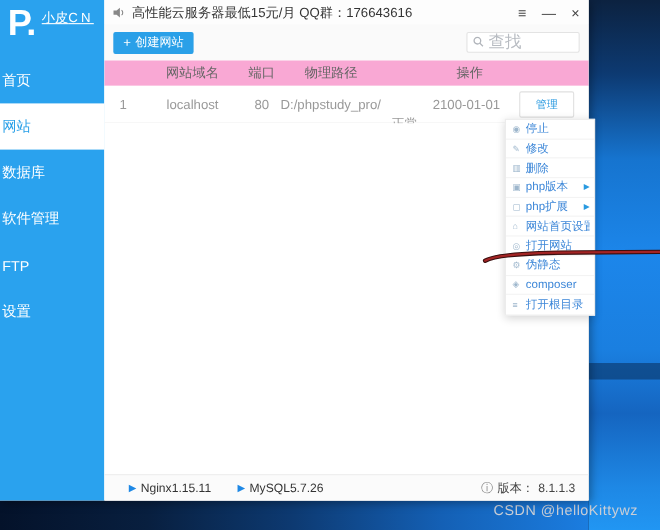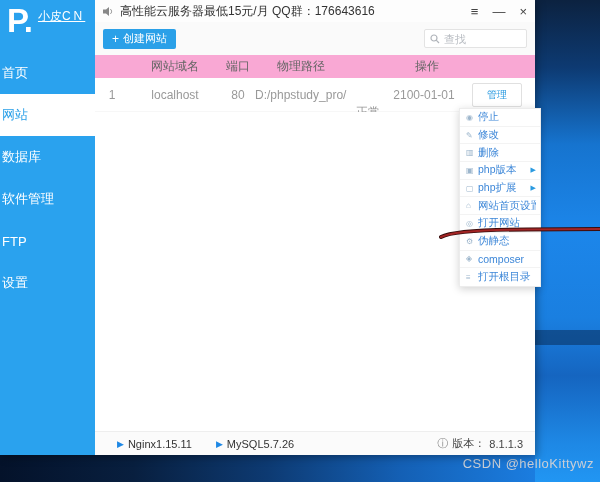--- a/index.html
+++ b/index.html
@@ -5,21 +5,21 @@
   * { margin:0; padding:0; box-sizing:border-box; }
   body { font-family:"Liberation Sans","DejaVu Sans",sans-serif; }
   .screen { position:relative; width:600px; height:482px; overflow:hidden; background:#0d2342; }
 
   
   .desktop-right { position:absolute; left:535px; top:0; width:65px; height:482px;
     background:linear-gradient(180deg,#0c2240 0%,#0d3a72 14%,#1674cf 30%,#1c86ea 48%,#1a7fe0 66%,#1565c0 78%,#1e88e5 92%,#2196f3 100%); }
   .desktop-band { position:absolute; left:535px; top:330px; width:65px; height:15px; background:rgba(10,45,90,0.55); }
   .desktop-bottom { position:absolute; left:0; top:455px; width:535px; height:27px;
     background:linear-gradient(90deg,#04122a 0%,#081f3f 25%,#0d3a72 50%,#1460b5 75%,#1b7de0 100%); }
-  .watermark { position:absolute; right:6px; top:456px; font-size:13px; color:#c9ced6; letter-spacing:0.5px; }
+  .watermark { position:absolute; right:20px; top:456px; font-size:13px; color:#c9ced6; letter-spacing:0.5px; }
 
   
   .window { position:absolute; left:0; top:0; width:535px; height:455px; background:#fff; display:flex;
     box-shadow:2px 2px 8px rgba(0,0,0,0.35); }
 
   
   .sidebar { width:95px; background:#2aa2ee; flex-shrink:0; display:flex; flex-direction:column; }
   .logo { height:52px; display:flex; align-items:flex-start; padding:3px 0 0 7px; color:#fff; }
   .logo-p { font-size:33px; font-weight:bold; line-height:36px; letter-spacing:-1px; }
   .logo-col { display:flex; flex-direction:row; margin:6px 0 0 6px;text-decoration:underline; }
@@ -36,21 +36,21 @@
   .announce { font-size:12px; color:#333; white-space:nowrap; }
   .win-controls { margin-left:auto; display:flex; align-items:center; gap:14px; color:#444; }
   .wc { font-size:13px; line-height:13px; cursor:pointer; }
 
   .toolbar { height:33px; display:flex; align-items:center; padding:0 8px; background:#fafafa; }
   .btn-create { height:20px; padding:0 9px; background:#2aa0e8; color:#fff; font-size:11px; border:none; border-radius:2px;
     display:inline-flex; align-items:center; gap:4px; cursor:pointer; }
   .btn-create .plus { font-size:12px; }
   .search-box { margin-left:auto; width:103px; height:19px; background:#fff; border:1px solid #e3e3e3; border-radius:2px;
     display:flex; align-items:center; padding:0 5px; gap:4px; }
-  .search-box input { border:none; outline:none; width:70px; font-size:11px; color:#666; background:transparent; }
+  .search-box input { border:none; outline:none; width:70px; font-size:15px; color:#666; background:transparent; }
   .search-box input::placeholder { color:#b8bcc2; }
 
   .thead { height:23px; display:flex; align-items:center; background:#f9a8d4; font-size:12px; color:#666; }
   .trow { height:34px; display:flex; align-items:center; font-size:12px; color:#999; border-bottom:1px solid #f7f7f7; background:#fff; }
   .c-idx{width:34px; text-align:center;} .c-dom{width:92px; text-align:center;} .c-port{width:34px; text-align:center;}
   .c-path{width:92px; text-align:center; white-space:nowrap; overflow:hidden;} .c-stat{width:42px; text-align:center;margin-top:36px;}
   .c-exp{width:70px; text-align:center;} .c-act{width:76px; text-align:center;}
   .btn-manage { width:50px; height:24px; background:#fff; border:1px solid #e0e0e0; border-radius:2px; color:#2a9ae0;
     font-size:10px; cursor:pointer; }
   .tbody-empty { flex:1; background:#fff; }

